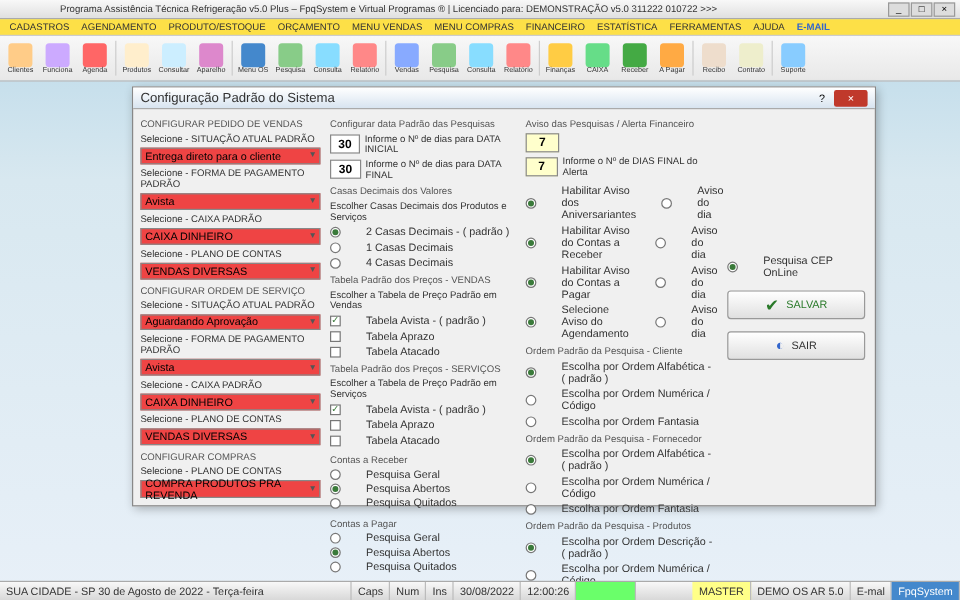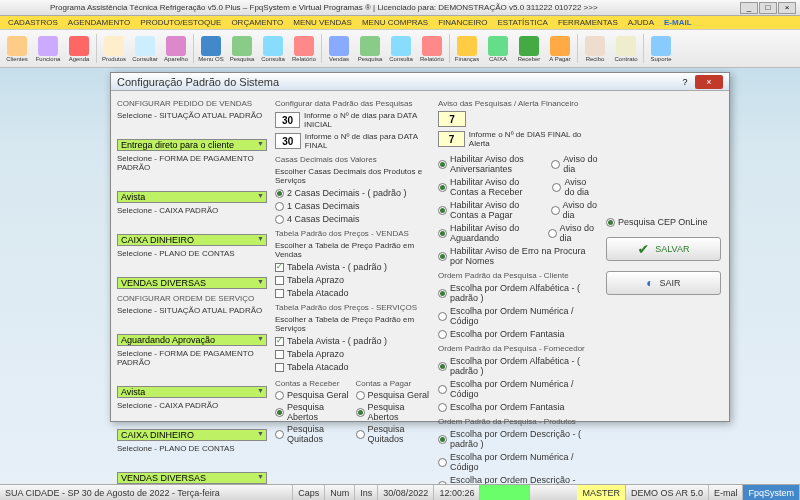--- a/index.html
+++ b/index.html
@@ -22,35 +22,35 @@
 .dlg-title-text { flex: 1; font-size: 11px; color: #333; }
 .dlg-close { width: 28px; height: 14px; background: #c0392b; color: #fff; text-align: center; line-height: 14px; cursor: pointer; font-size: 9px; border-radius: 2px; }
 .dlg-body { display: flex; padding: 6px; gap: 8px; height: calc(100% - 18px); }
 .col { display: flex; flex-direction: column; gap: 3px; }
 .col1 { width: 150px; }
 .col2 { width: 155px; }
 .col3 { width: 160px; }
 .col4 { width: 115px; }
 .sect-head { font-size: 8px; color: #555; font-weight: normal; margin-top: 2px; }
 .lbl { font-size: 8px; color: #333; }
-.combo { height: 15px; background: #bef264; border: 1px solid #888; display: flex; padding: 0 3px; position: relative; cursor: pointer; margin-top: 16px; }
+.combo { height: 15px; background: #ef4444; border: 1px solid #888; display: flex; align-items: center; padding: 0 3px; position: relative; cursor: pointer; }
 .combo::after { content: "▼"; position: absolute; right: 2px; font-size: 7px; color: #555; }
 .row-input { display: flex; gap: 4px; align-items: center; }
 .num-box { width: 28px; height: 16px; background: #fff; border: 1px solid #888; text-align: center; line-height: 16px; font-weight: bold; font-size: 10px; }
 .num-box.y { background: #ffffcc; }
-.radio-row, .check-row { display: flex; gap: 3px; align-items: center; font-size: 8px; color: #333; }
+.radio-row, .check-row { display: flex; gap: 21px; align-items: center; font-size: 8px; color: #333; }
 .radio, .check { width: 9px; height: 9px; border: 1px solid #777; background: #fff; display: inline-block; flex-shrink: 0; }
 .radio { border-radius: 50%; position: relative; }
 .radio.on::after { content: ""; position: absolute; width: 5px; height: 5px; background: #3a7a3a; border-radius: 50%; left: 1px; top: 1px; }
 .check { position: relative; }
 .check.on::after { content: "✓"; position: absolute; font-size: 8px; color: #3a7a3a; left: 0; top: -2px; }
 .btn { height: 24px; border: 1px solid #999; background: linear-gradient(#fff,#e0e0e0); display: flex; align-items: center; justify-content: center; gap: 6px; cursor: pointer; border-radius: 3px; font-size: 9px; padding: 0 8px; }
 .btn.save { color: #2a7a2a; }
 .btn.exit { color: #333; }
-.two-col { display: flex; gap: 6px; }
+.two-col { display: flex; gap: 6px; flex-direction: column; }
 .mini-col { display: flex; flex-direction: column; gap: 2px; }
 
 .statusbar { position: absolute; bottom: 0; left: 0; right: 0; height: 16px; background: linear-gradient(#f8f8f8,#d8d8d8); border-top: 1px solid #aaa; display: flex; align-items: center; font-size: 8px; color: #333; }
 .sb-cell { padding: 0 5px; border-right: 1px solid #bbb; height: 100%; display: flex; align-items: center; }
 .sb-grow { flex: 1; }
 .sb-green { background: #6aff6a; }
 .sb-yellow { background: #ffff88; margin-left: 47px; }
 </style>
 </head>
 <body>
@@ -336,27 +336,23 @@
           <span>Aviso do dia</span>
         </div>
       <div class="radio-row">
           <span class="radio on"></span>
           <span>Habilitar Aviso do Contas a Pagar</span>
           <span class="radio" style="margin-left:auto"></span>
           <span>Aviso do dia</span>
         </div>
       <div class="radio-row">
           <span class="radio on"></span>
-          <span>Habilitar Aviso do Aguardando</span>
+          <span>Selecione Aviso do Agendamento</span>
           <span class="radio" style="margin-left:auto"></span>
           <span>Aviso do dia</span>
-        </div>
-      <div class="radio-row">
-          <span class="radio on"></span>
-          <span>Habilitar Aviso de Erro na Procura por Nomes</span>
         </div>
 
       <div class="sect-head">Ordem Padrão da Pesquisa - Cliente</div>
       <div class="radio-row">
           <span class="radio on"></span>
           <span>Escolha por Ordem Alfabética - ( padrão )</span>
         </div>
       <div class="radio-row">
           <span class="radio"></span>
           <span>Escolha por Ordem Numérica / Código</span>

